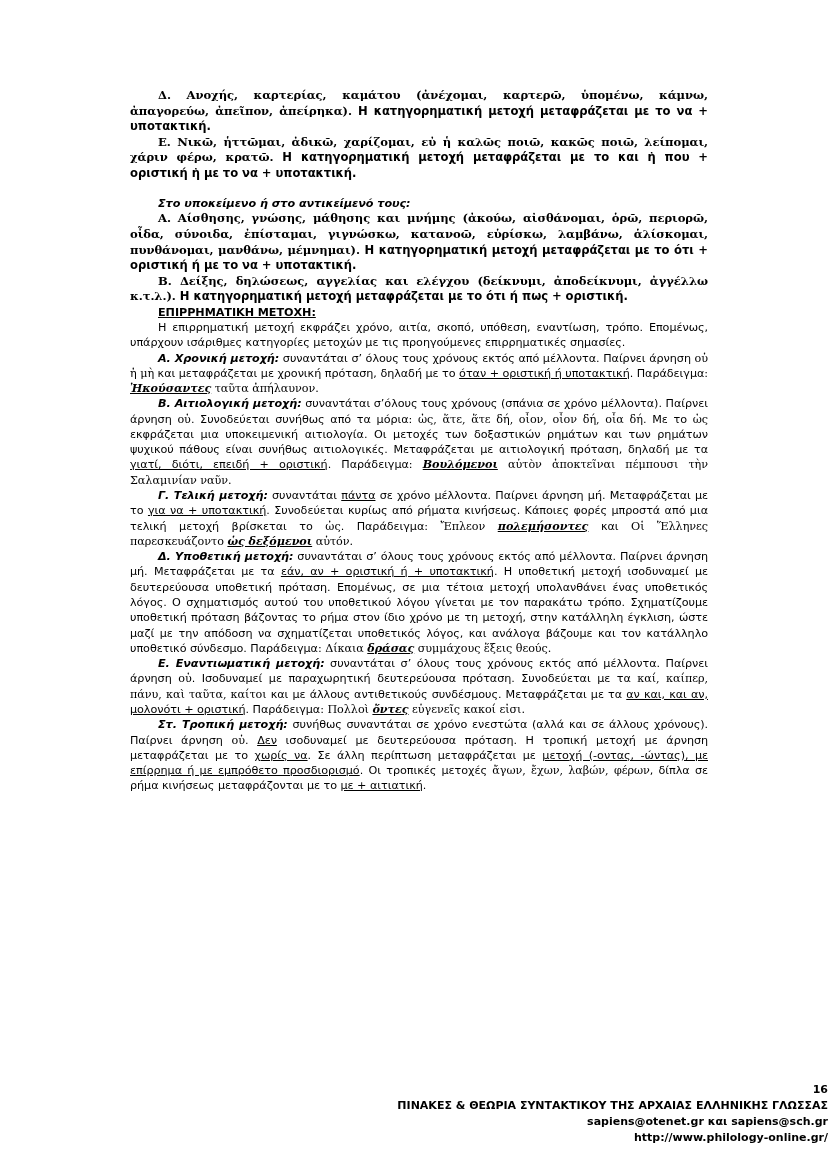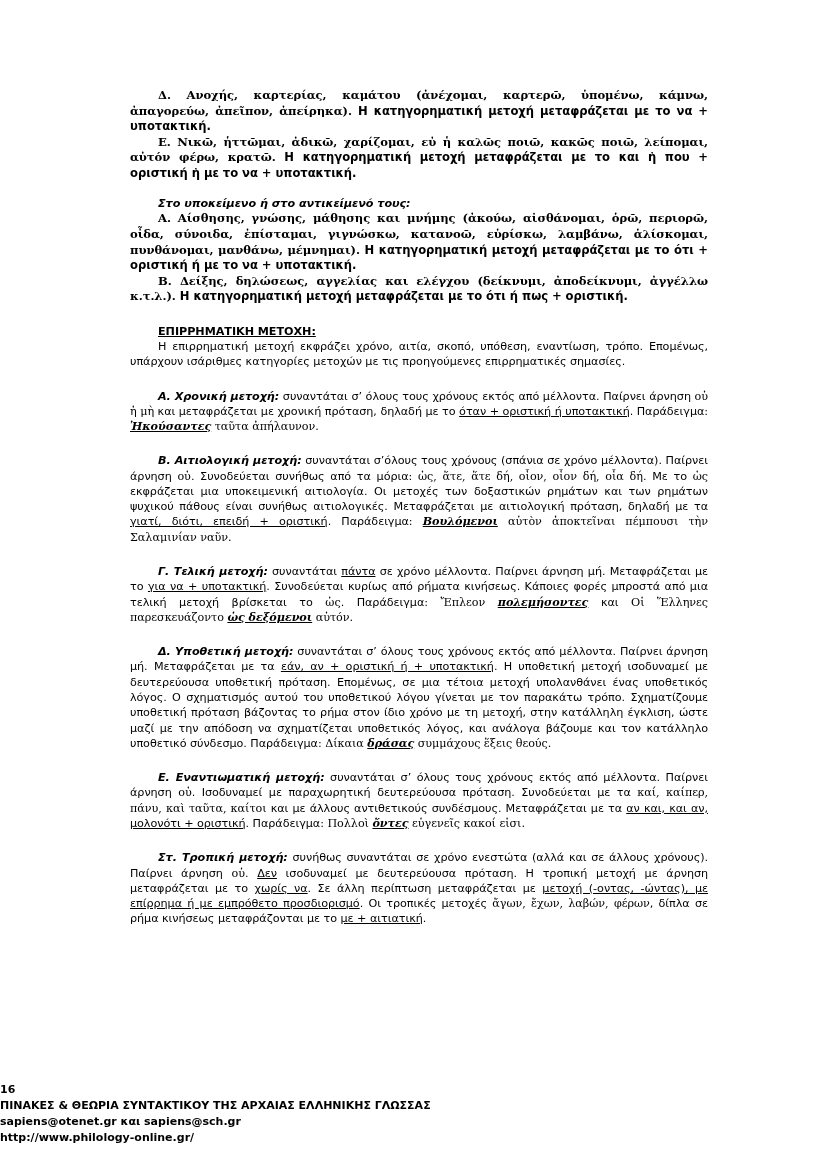--- a/index.html
+++ b/index.html
@@ -28,21 +28,21 @@
   }
   p {
     margin: 0;
     text-align: justify;
     font-size: 11.2px;
     line-height: 1.365;
     letter-spacing: -0.05px;
   }
   .indent { text-indent: 28px; }
   .gap-md { margin-top: 15px; }
-  .gap-lg { margin-top: 19px; }
+  .gap-lg { }
 
   
   .ms { font-family: "DejaVu Sans", sans-serif; }
   .ms-b { font-family: "DejaVu Sans", sans-serif; font-weight: bold; }
   .ms-bi { font-family: "DejaVu Sans", sans-serif; font-weight: bold; font-style: italic; }
   .ms-u { font-family: "DejaVu Sans", sans-serif; text-decoration: underline; }
 
   
   .ag { font-family: "DejaVu Serif", serif; }
   .ag-b { font-family: "DejaVu Serif", serif; font-weight: bold; }
@@ -62,37 +62,37 @@
     font-weight: bold;
     font-size: 11.6px;
     line-height: 1.34;
   }
 
   .footer {
     position: absolute;
     left: 0;
     top: 1082px;
     width: 828px;
-    text-align: left;
+    text-align: right;
     font-family: "DejaVu Sans", sans-serif;
     font-weight: bold;
   }
   .footer .pagenum { font-size: 11px; line-height: 1.42; }
   .footer .line { font-size: 11px; line-height: 1.46; }
 </style>
 </head>
 <body>
 
 <div class="page">
 
   <div class="content">
 
     <p class="indent para-serif-bold"><span class="ag-b">Δ.</span><span class="ag-b">&nbsp;</span><span class="ag-b">Ανοχής, καρτερίας, καμάτου (ἀνέχομαι, καρτερῶ, ὑπομένω, κάμνω, ἀπαγορεύω, ἀπεῖπον, ἀπείρηκα).</span><span class="ms-b">&nbsp;</span><span class="ms-b">Η κατηγορηματική μετοχή μεταφράζεται με το να + υποτακτική.</span></p>
 
-    <p class="indent para-serif-bold"><span class="ag-b">Ε.</span><span class="ag-b">&nbsp;</span><span class="ag-b">Νικῶ, ἡττῶμαι, ἀδικῶ, χαρίζομαι, εὐ ἡ καλῶς ποιῶ, κακῶς ποιῶ, λείπομαι, αὐτόν φέρω, κρατῶ.</span><span class="ms-b">&nbsp;</span><span class="ms-b">Η κατηγορηματική μετοχή μεταφράζεται με το και ἡ που + οριστική ἡ με το να + υποτακτική.</span></p>
+    <p class="indent para-serif-bold"><span class="ag-b">Ε.</span><span class="ag-b">&nbsp;</span><span class="ag-b">Νικῶ, ἡττῶμαι, ἀδικῶ, χαρίζομαι, εὐ ἡ καλῶς ποιῶ, κακῶς ποιῶ, λείπομαι, χάριν φέρω, κρατῶ.</span><span class="ms-b">&nbsp;</span><span class="ms-b">Η κατηγορηματική μετοχή μεταφράζεται με το και ἡ που + οριστική ἡ με το να + υποτακτική.</span></p>
 
     <p class="indent gap-md"><span class="ms-bi">Στο υποκείμενο ή στο αντικείμενό τους:</span></p>
 
     <p class="indent para-serif-bold"><span class="ag-b">Α.</span><span class="ag-b">&nbsp;</span><span class="ag-b">Αίσθησης, γνώσης, μάθησης και μνήμης (ἀκούω, αἰσθάνομαι, ὁρῶ, περιορῶ, οἶδα, σύνοιδα, ἐπίσταμαι, γιγνώσκω, κατανοῶ, εὑρίσκω, λαμβάνω, ἁλίσκομαι, πυνθάνομαι, μανθάνω, μέμνημαι).</span><span class="ms-b">&nbsp;</span><span class="ms-b">Η κατηγορηματική μετοχή μεταφράζεται με το ότι + οριστική ή με το να + υποτακτική.</span></p>
 
     <p class="indent para-serif-bold"><span class="ag-b">Β.</span><span class="ag-b">&nbsp;</span><span class="ag-b">Δείξης, δηλώσεως, αγγελίας και ελέγχου (δείκνυμι, ἀποδείκνυμι, ἀγγέλλω κ.τ.λ.).</span><span class="ms-b">&nbsp;</span><span class="ms-b">Η κατηγορηματική μετοχή μεταφράζεται με το ότι ή πως + οριστική.</span></p>
 
     <p class="indent gap-lg"><span class="head-u">ΕΠΙΡΡΗΜΑΤΙΚΗ ΜΕΤΟΧΗ:</span></p>
 
     <p class="indent"><span class="ms">Η επιρρηματική μετοχή εκφράζει χρόνο, αιτία, σκοπό, υπόθεση, εναντίωση, τρόπο. Επομένως, υπάρχουν ισάριθμες κατηγορίες μετοχών με τις προηγούμενες επιρρηματικές σημασίες.</span></p>

